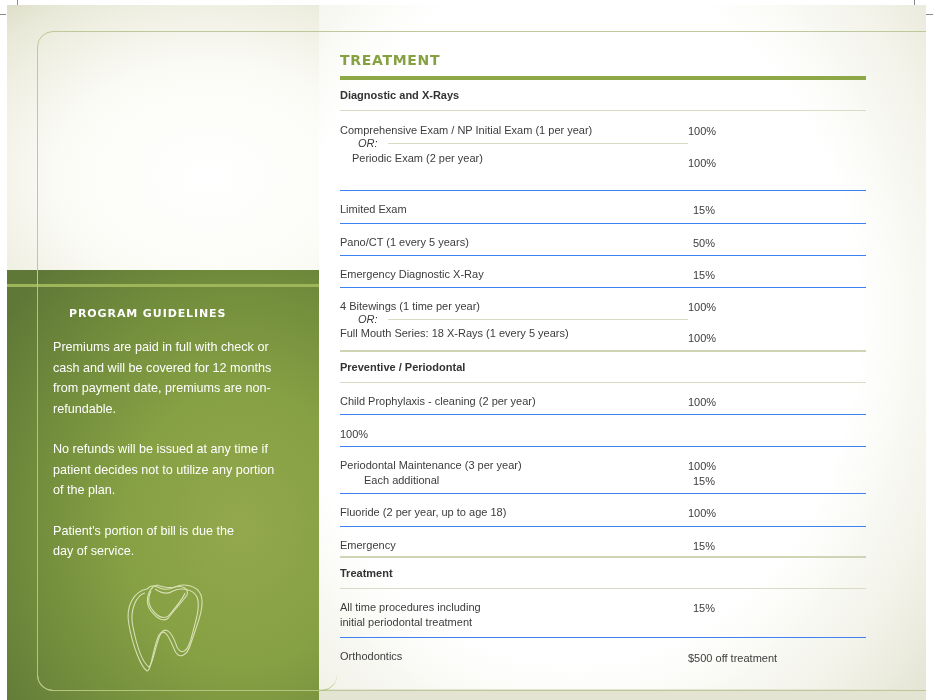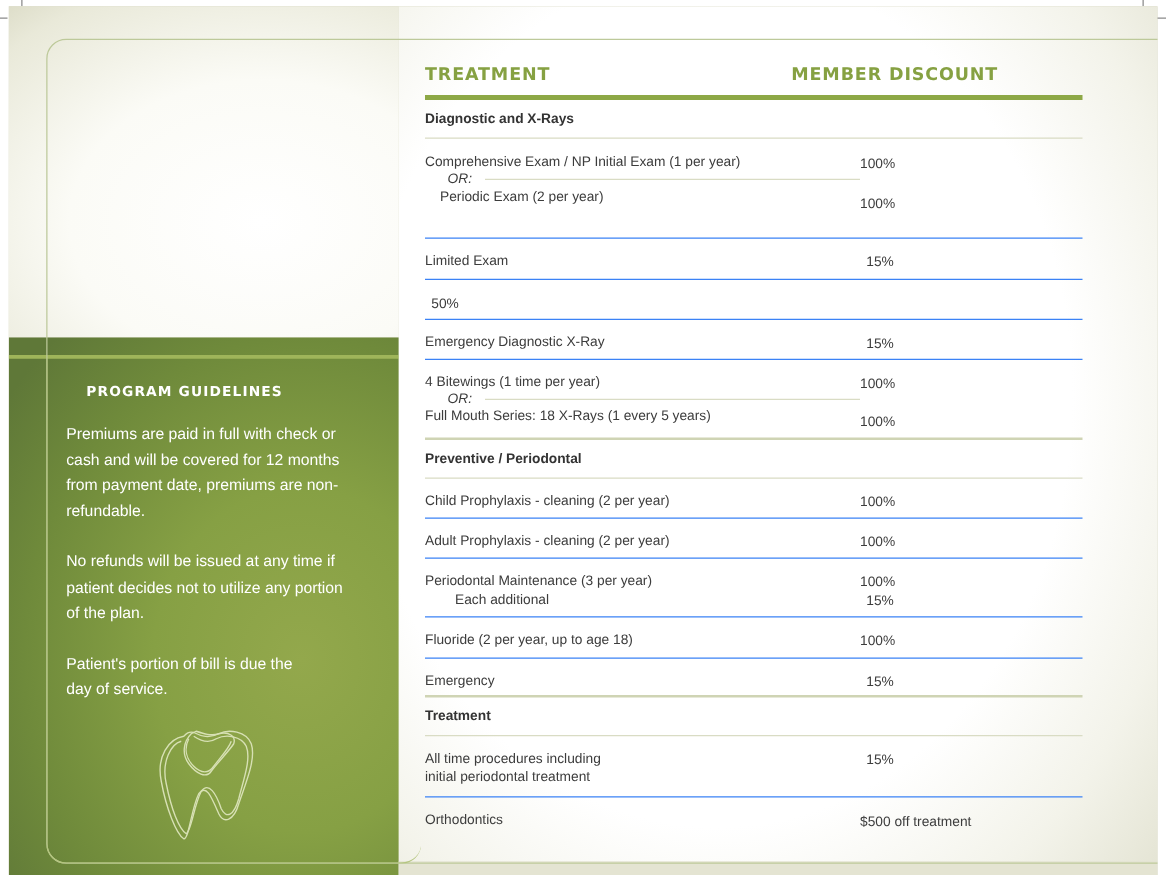--- a/index.html
+++ b/index.html
@@ -116,21 +116,20 @@
   <svg class="tooth" viewBox="0 0 96 100" fill="none" stroke="#d7e0b4" stroke-width="1.1">
     <path d="M30 12 C18 14 8 28 12 48 C16 70 24 90 30 94 C34 95 36 70 42 58 C48 50 52 60 58 74 C62 82 70 80 74 66 C80 48 88 30 84 18 C80 8 66 6 58 10 C50 14 44 12 38 9 C34 8 32 10 30 12 Z"></path>
     <path d="M28 16 C20 18 12 32 16 50 C20 70 26 86 32 90 C36 88 38 68 44 56 C50 48 56 58 60 70 C64 78 70 76 74 62 C78 46 84 30 80 20 C76 12 64 10 56 14 C50 18 44 16 38 12"></path>
     <path d="M36 10 C30 16 28 26 34 34 C40 42 48 46 52 40 C58 32 66 24 70 18 C72 12 66 8 58 10 C52 12 46 10 40 8 Z"></path>
     <path d="M34 14 C30 22 32 30 38 36 C44 42 50 42 54 36 C60 28 66 22 68 16"></path>
   </svg>
 
   <div class="table">
     <div class="th-row">
       <div class="th th-treat">TREATMENT</div>
-      <div class="th">MEMBER DISCOUNT</div>
     </div>
     <div class="th-bar"></div>
 
     <div class="section-head">Diagnostic and X-Rays</div>
 
     <div class="row" style="height:80px;">
       <div class="row-label" style="padding-top:12px;">
         <div>Comprehensive Exam / NP Initial Exam (1 per year)</div>
         <div class="or-line">
           <span>OR:</span>
@@ -142,20 +141,21 @@
         <div>100%</div>
         <div style="margin-top:17px;">100%</div>
       </div>
     </div>
 
     <div class="row" style="height:33px;">
       <div class="row-label">Limited Exam</div>
       <div class="row-value" style="padding-left:5px;">15%</div>
     </div>
     <div class="row" style="height:32px;">
+      <div class="row-label">Pano/CT (1 every 5 years)</div>
       <div class="row-value" style="padding-left:5px;">50%</div>
     </div>
     <div class="row" style="height:32px;">
       <div class="row-label">Emergency Diagnostic X-Ray</div>
       <div class="row-value" style="padding-left:5px;">15%</div>
     </div>
 
     <div class="row thick" style="height:64px;">
       <div class="row-label">
         <div>4 Bitewings (1 time per year)</div>
@@ -171,21 +171,20 @@
       </div>
     </div>
 
     <div class="section-head">Preventive / Periodontal</div>
 
     <div class="row" style="height:32px;">
       <div class="row-label">Child Prophylaxis - cleaning (2 per year)</div>
       <div class="row-value">100%</div>
     </div>
     <div class="row" style="height:32px;">
-      <div class="row-label">Adult Prophylaxis - cleaning (2 per year)</div>
       <div class="row-value">100%</div>
     </div>
     <div class="row" style="height:47px;">
       <div class="row-label">
         <div>Periodontal Maintenance (3 per year)</div>
         <div class="indent">Each additional</div>
       </div>
       <div class="row-value">
         <div>100%</div>
         <div style="padding-left:5px;">15%</div>

